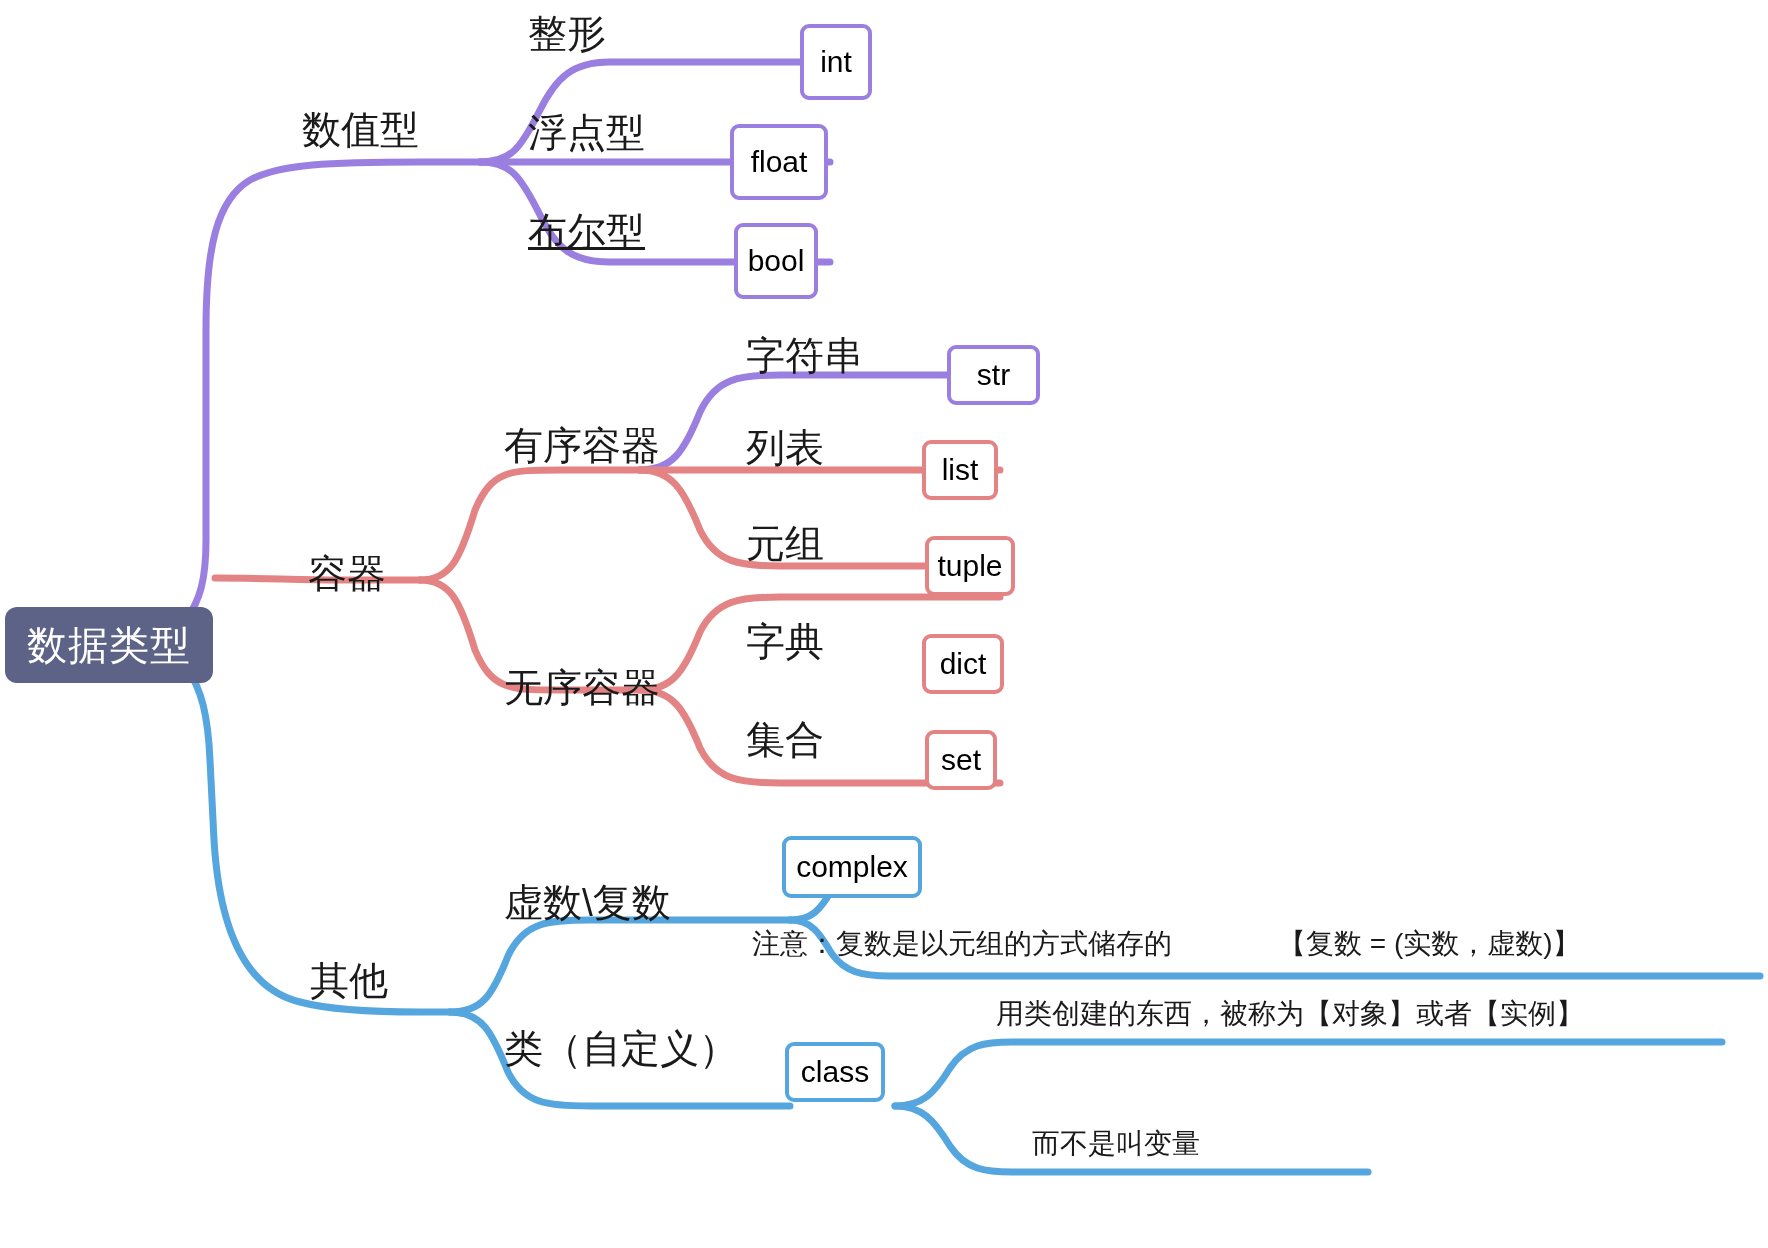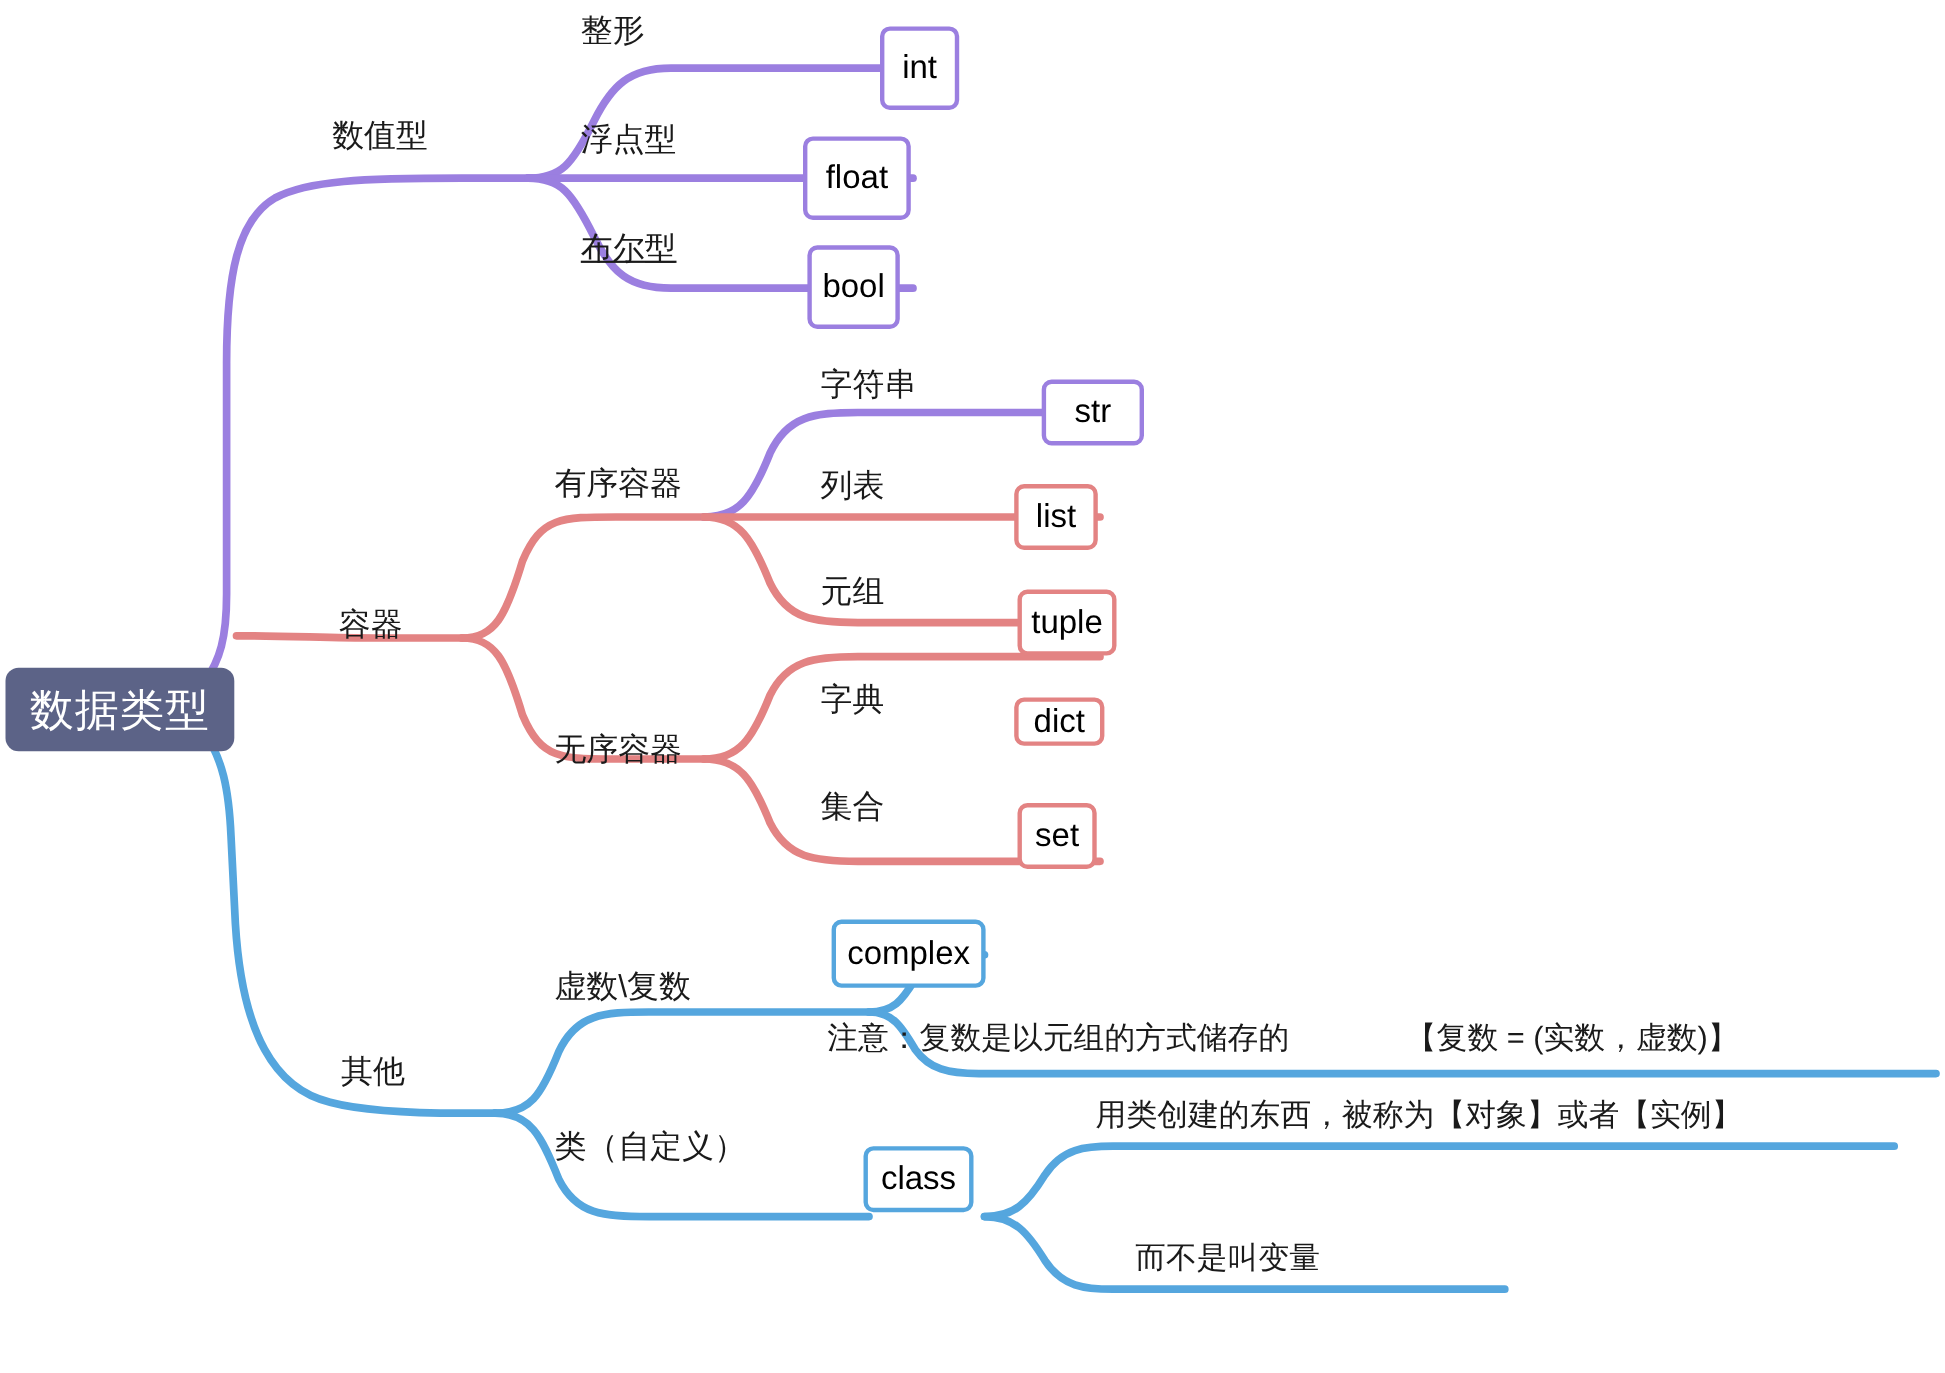--- a/index.html
+++ b/index.html
@@ -54,21 +54,21 @@
   }
   .box.purple { border-color: #9b7fe0; }
   .box.red    { border-color: #e38383; }
   .box.blue   { border-color: #55a6de; }
 
   
   .label {
     position: absolute;
     white-space: nowrap;
     color: #1a1a1a;
-    font-size: 29px;
+    font-size: 39px;
     line-height: 1;
   }
   .note {
     position: absolute;
     white-space: nowrap;
     color: #1a1a1a;
     font-size: 28px;
     line-height: 1;
   }
 </style>
@@ -149,33 +149,33 @@
   </div>
 
   <div class="label" style="left:746px; top:524px;">元组</div>
   <div class="node box red" style="left:925px; top:536px; width:90px; height:60px;">
     <span>tuple</span>
   </div>
 
   <div class="label" style="left:504px; top:668px;">无序容器</div>
 
   <div class="label" style="left:746px; top:622px;">字典</div>
-  <div class="node box red" style="left:922px; top:634px; width:82px; height:44px;">
+  <div class="node box red" style="left:922px; top:634px; width:82px; height:60px;">
     <span>dict</span>
   </div>
 
   <div class="label" style="left:746px; top:720px;">集合</div>
   <div class="node box red" style="left:925px; top:730px; width:72px; height:60px;">
     <span>set</span>
   </div>
 
   <div class="label" style="left:310px; top:961px;">其他</div>
 
   <div class="label" style="left:504px; top:883px;">虚数\复数</div>
-  <div class="node box blue" style="left:756px; top:836px; width:140px; height:62px;">
+  <div class="node box blue" style="left:782px; top:836px; width:140px; height:62px;">
     <span>complex</span>
   </div>
 
   <div class="note" style="left:752px; top:930px;">注意：复数是以元组的方式储存的</div>
   <div class="note" style="left:1278px; top:930px;">【复数 = (实数，虚数)】</div>
 
   <div class="label" style="left:504px; top:1029px;">类（自定义）</div>
   <div class="node box blue" style="left:785px; top:1042px; width:100px; height:60px;">
     <span>class</span>
   </div>

